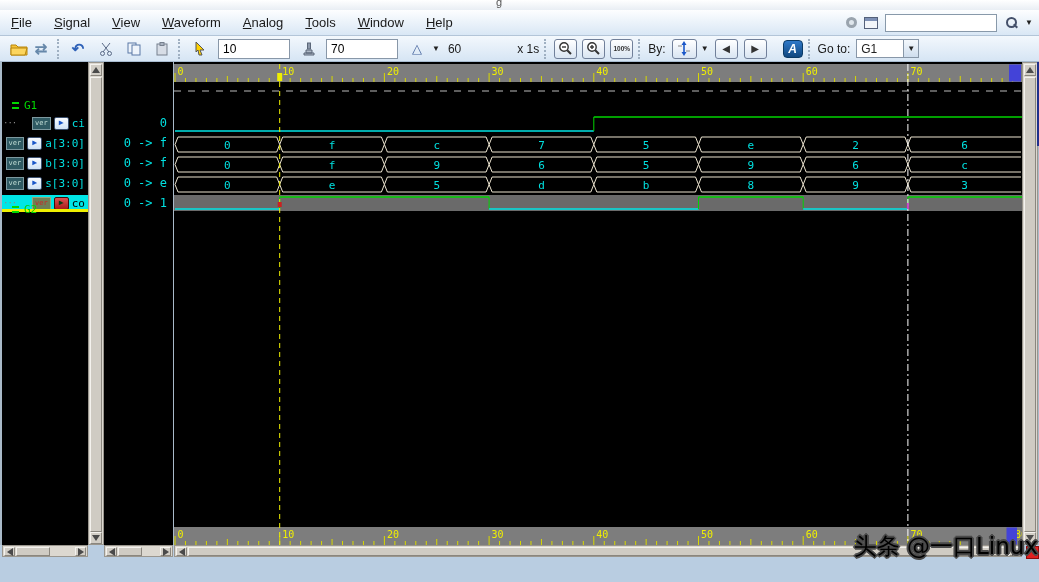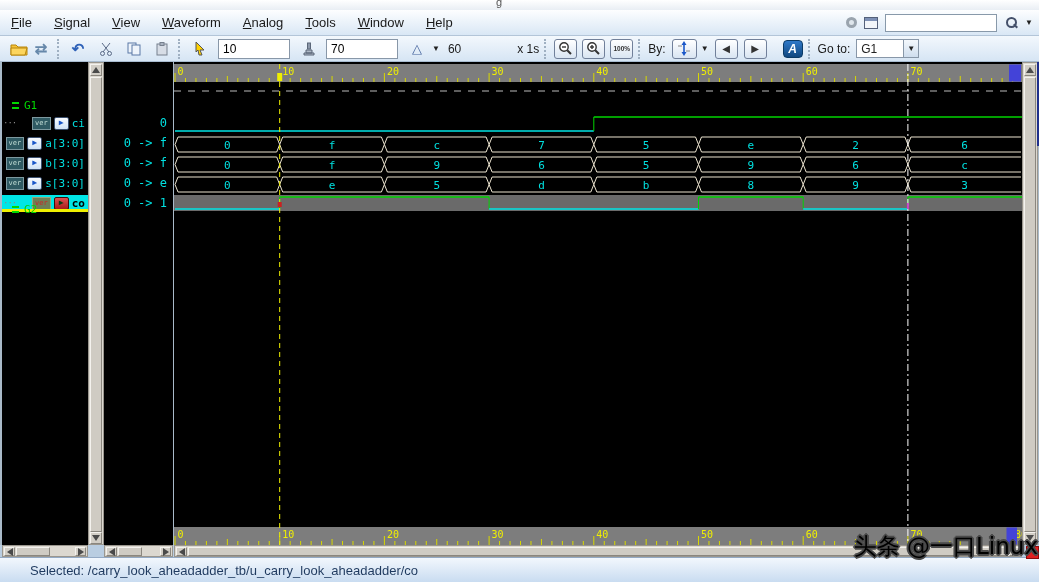--- a/index.html
+++ b/index.html
@@ -55,21 +55,21 @@
   .sig-row .dots{position:absolute;left:1px;color:#888;font-size:9px;letter-spacing:-1px;}
   .badge{font-size:7px;line-height:1;padding:2px 2px;background:#2f5a63;color:#c2ded6;border:1px solid #7d99a0;}
   .porticon{width:15px;height:13px;border:1px solid #3a4f6e;border-radius:2px;
             background:linear-gradient(#f8fbff,#cfe2f5);display:inline-flex;align-items:center;justify-content:center;}
   .porticon .arr{font-size:8px;color:#1a57c8;line-height:1;}
   .sig-name{color:#00e0e0;}
   .grp-row{position:absolute;left:0;right:0;display:flex;align-items:center;gap:5px;padding-left:10px;}
   .grp-name{color:#00d800;}
   .eq-ic{display:inline-block;width:7px;height:7px;border-top:2px solid #00d800;border-bottom:2px solid #00d800;}
   .row-selected{background:#00e6e6;}
-  .row-selected .sig-name{color:#000;font-weight:bold;}
+  .row-selected .sig-name{color:#000;font-weight:normal;}
   .row-selected .badge{background:#6e7f55;color:#c82828;border-color:#9aa57a;}
   .row-selected .porticon{background:linear-gradient(#e05050,#a81c1c);border-color:#3c0e0e;}
   .row-selected .porticon .arr{color:#0b3b12;}
   .sel-underline{position:absolute;left:0;right:0;height:3px;background:#f0f000;}
   .val-row{position:absolute;left:0;right:0;display:flex;align-items:center;justify-content:flex-end;
            padding-right:6px;color:#00e0e0;}
   
   .sb{position:absolute;background:#dcd8d0;border:1px solid #9a968e;}
   .sb-btn{position:absolute;background:#d2cec6;border:1px solid;border-color:#f4f2ee #8a867e #8a867e #f4f2ee;
           display:flex;align-items:center;justify-content:center;cursor:pointer;}
@@ -613,18 +613,15 @@
     <div class="sb-btn" style="left:1px;top:1px;width:11px;height:9px;">
         <span class="tri tri-left"></span>
       </div>
     <div class="sb-thumb" style="left:13px;top:1px;width:820px;height:9px;"></div>
     <div class="sb-btn" style="right:1px;top:1px;width:11px;height:9px;">
         <span class="tri tri-right"></span>
       </div>
   </div>
   <div class="corner-red"></div>
 
-  <div class="statusbar">
-    <span>Selected: /carry_look_aheadadder_tb/u_carry_look_aheadadder/co</span>
-  </div>
 
   <div class="watermark">头条 @一口Linux</div>
 </div>
 
 </body></html>

